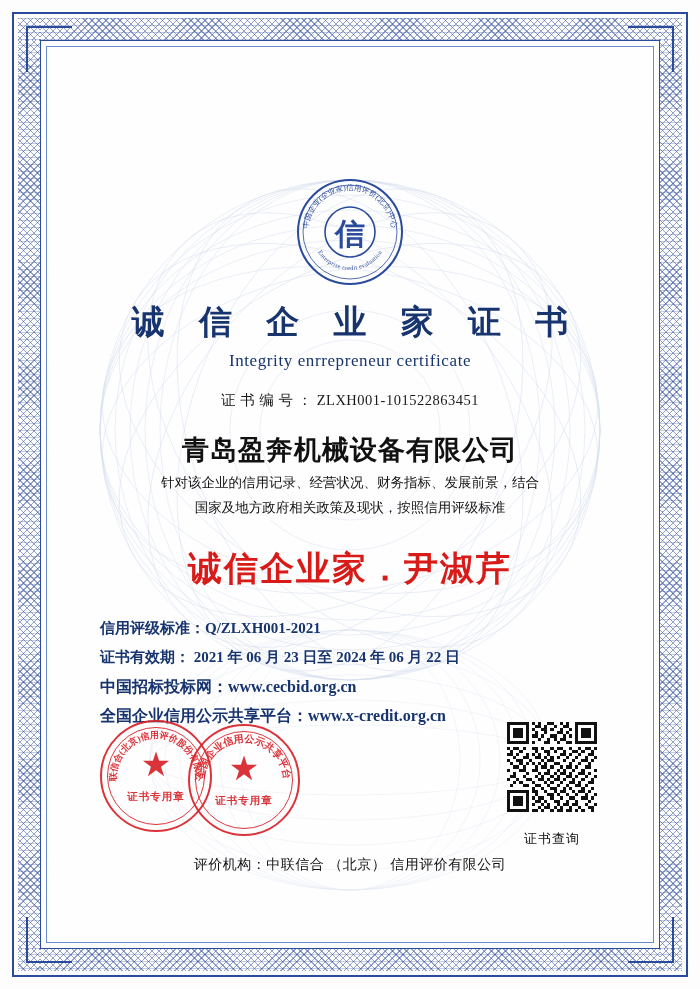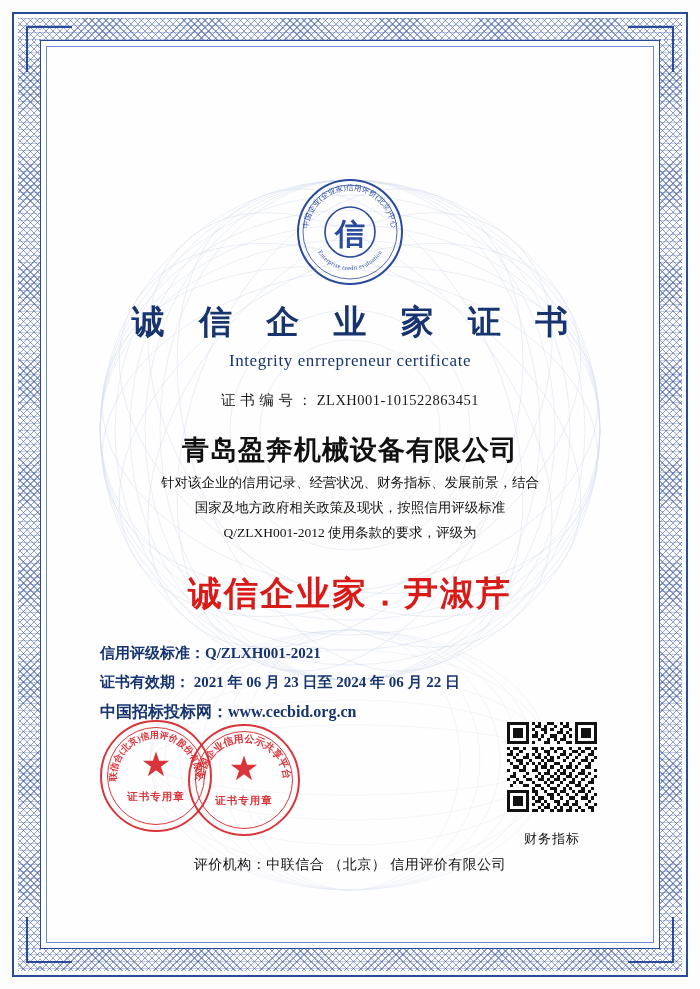--- a/index.html
+++ b/index.html
@@ -254,29 +254,29 @@
 
     <div class="cert-no">
       <span>证 书 编 号 ： </span><span>ZLXH001-101522863451</span>
     </div>
 
     <div class="company">青岛盈奔机械设备有限公司</div>
 
     <div class="para">
       <div>针对该企业的信用记录、经营状况、财务指标、发展前景，结合</div>
       <div>国家及地方政府相关政策及现状，按照信用评级标准</div>
-      <div>Q/ZLXH001-2012 使用条款的要求，评级为</div>
     </div>
 
     <div class="award">诚信企业家．尹淑芹</div>
 
     <div class="details">
       <div class="row">信用评级标准：Q/ZLXH001-2021</div>
       <div class="row">证书有效期： 2021 年 06 月 23 日至 2024 年 06 月 22 日</div>
       <div class="row url">中国招标投标网：www.cecbid.org.cn</div>
+      <div class="row url">全国企业信用公示共享平台：www.x-credit.org.cn</div>
     </div>
 
     <div class="stamps">
       <div class="stamp stamp1">
         <div class="ring"></div>
         <svg class="arc" viewBox="0 0 108 108">
           <defs>
               <path id="sArc1" d="M 14,56 A 40,40 0 0 1 94,56"></path>
             </defs>
           <text font-size="9" fill="#d8232a" font-family="Liberation Serif, serif" font-weight="bold">
@@ -526,19 +526,19 @@
           <rect x="8" y="28" width="2" height="1"></rect>
             <rect x="11" y="28" width="1" height="1"></rect>
             <rect x="14" y="28" width="1" height="1"></rect>
             <rect x="16" y="28" width="2" height="1"></rect>
             <rect x="19" y="28" width="2" height="1"></rect>
             <rect x="22" y="28" width="1" height="1"></rect>
             <rect x="24" y="28" width="1" height="1"></rect>
             <rect x="27" y="28" width="1" height="1"></rect>
         </g>
       </svg>
-      <div class="qr-label">财务指标</div>
+      <div class="qr-label">证书查询</div>
     </div>
 
     <div class="issuer">评价机构：中联信合 （北京） 信用评价有限公司</div>
 
   </div>
 </div>
 
 </body></html>

